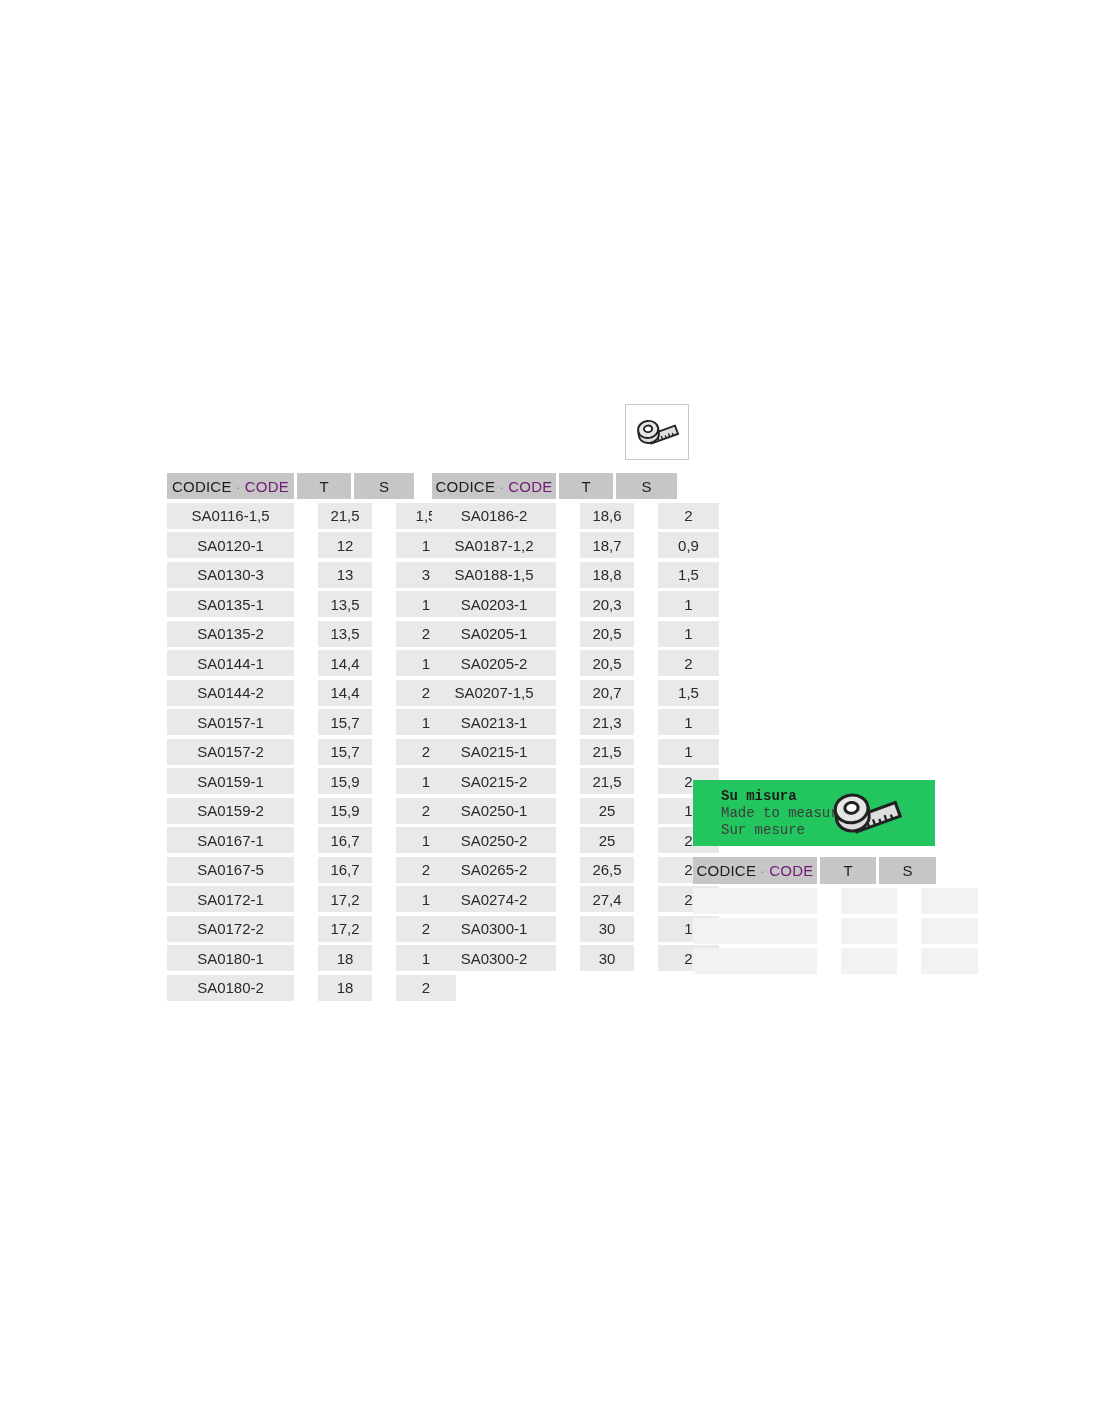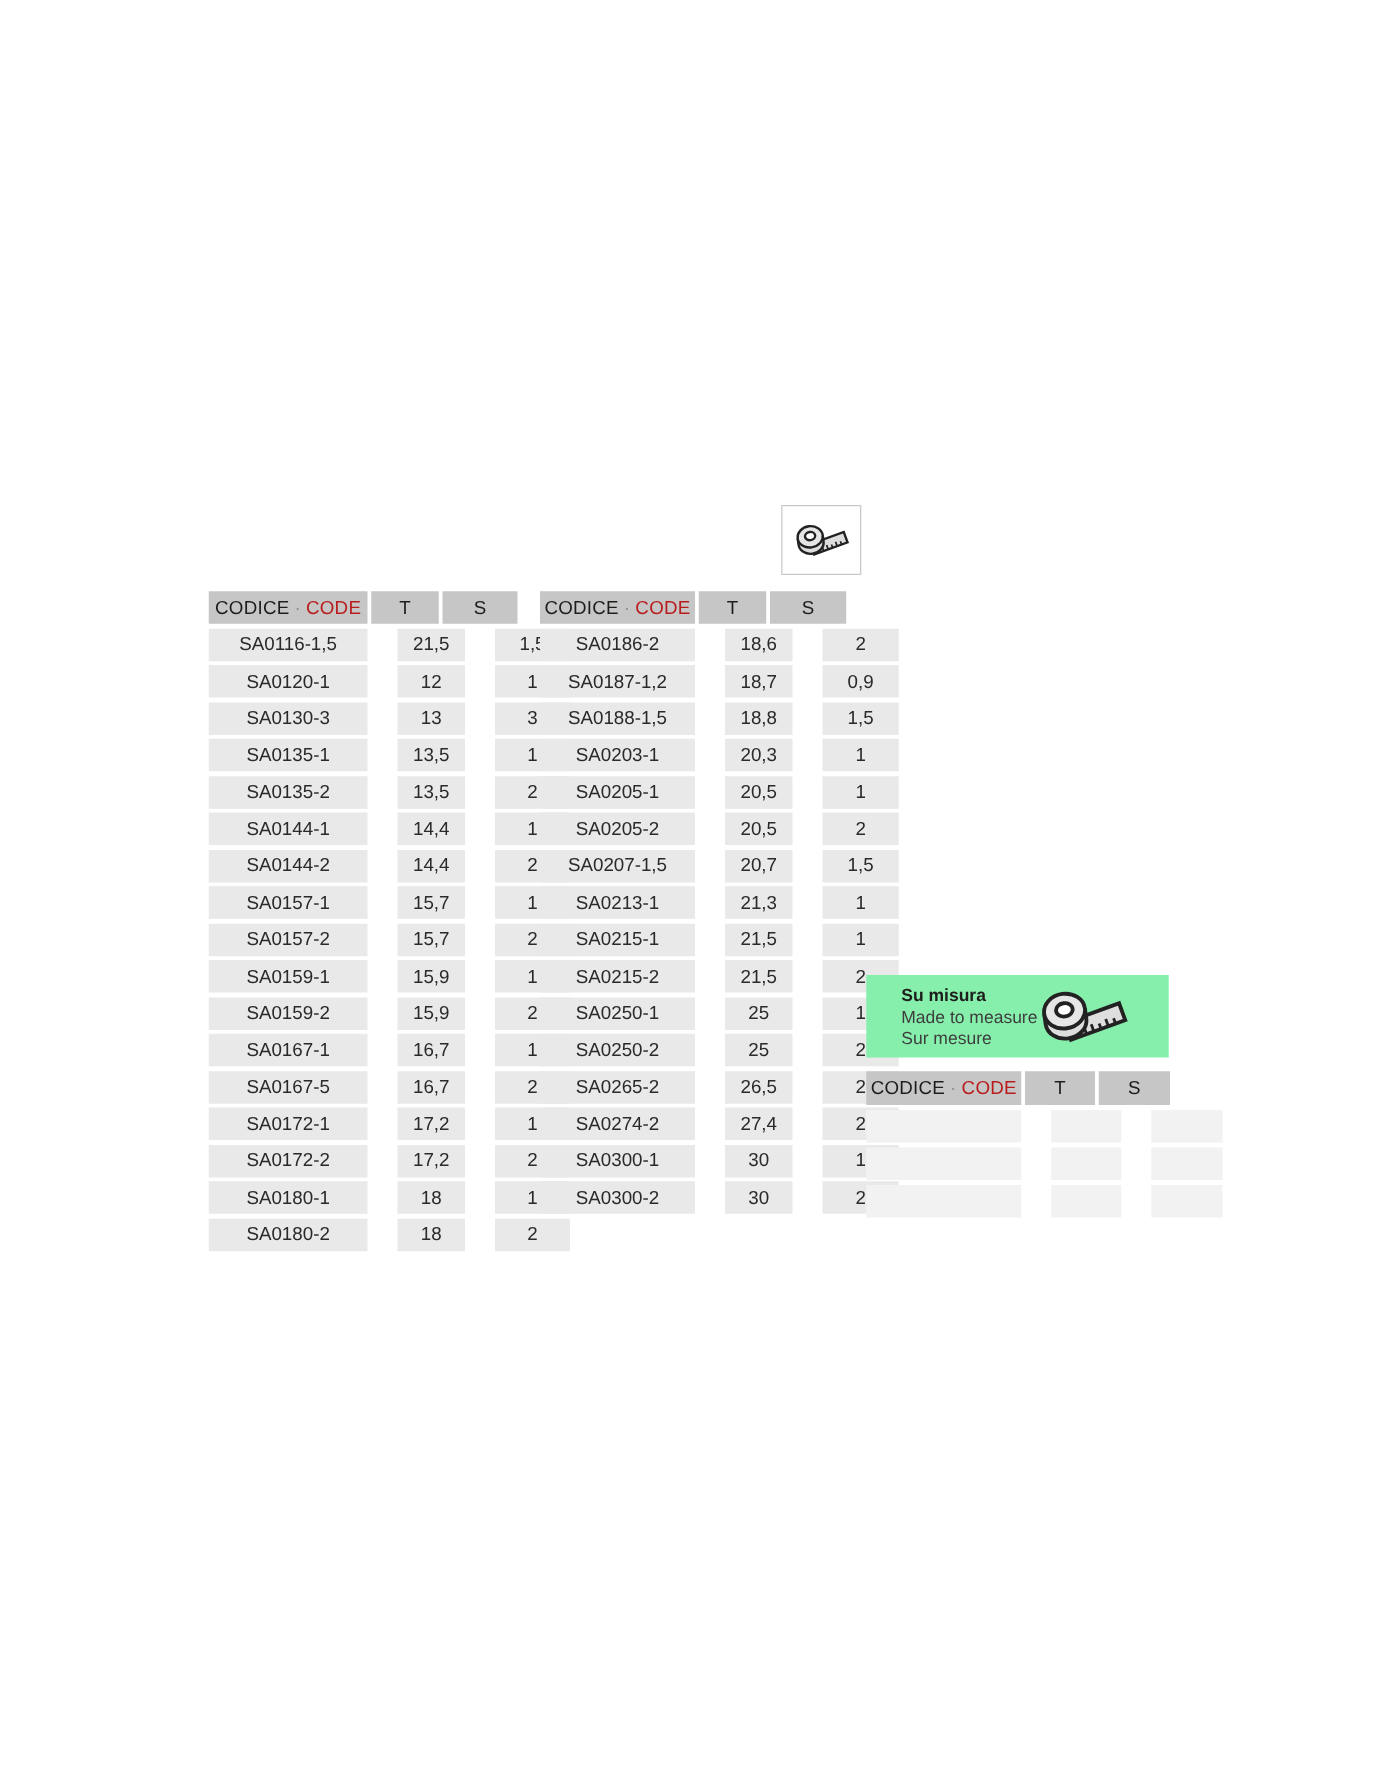--- a/index.html
+++ b/index.html
@@ -35,37 +35,38 @@
   .tbl3 .thead { height: 27px; }
   .trow { height: 26px; gap: 24px; }
 
   .hcell {
     background: #c6c6c6;
     display: flex; align-items: center; justify-content: center;
     font-size: 15px; color: #1d1d1b;
   }
   .hcell.hcode { font-weight: 400; letter-spacing: 0.2px; }
   .hcell .sep { margin: 0 4px; color: #8d8d8d; }
-  .hcell .h-code2 { color: #b91c1c; }
+  .hcell .h-code2 { color: #701a75; }
 
   .cell {
     background: #e9e9e9;
     display: flex; align-items: center; justify-content: center;
     font-size: 15px; color: #2a2a2a;
     white-space: nowrap;
   }
   .tbl3 .cell { background: #f2f2f2; }
 
   
   .panel {
     position: absolute; left: 693px; top: 780px;
     width: 242px; height: 66px;
-    background: #86efac;
+    background: #22c55e;
     display: flex; align-items: center;
     box-sizing: border-box;
+    font-family: Liberation Mono, monospace;
   }
   .panel-text { margin-left: 28px; line-height: 17px; font-size: 14px; color: #3d3d3d; }
   .panel-text .line1 { font-weight: 700; color: #1d1d1b; }
   .panel-icon { position: absolute; left: 134px; top: 2px; }
 
   .tape-icon { display: block; }
 </style>
 </head>
 <body>
 

